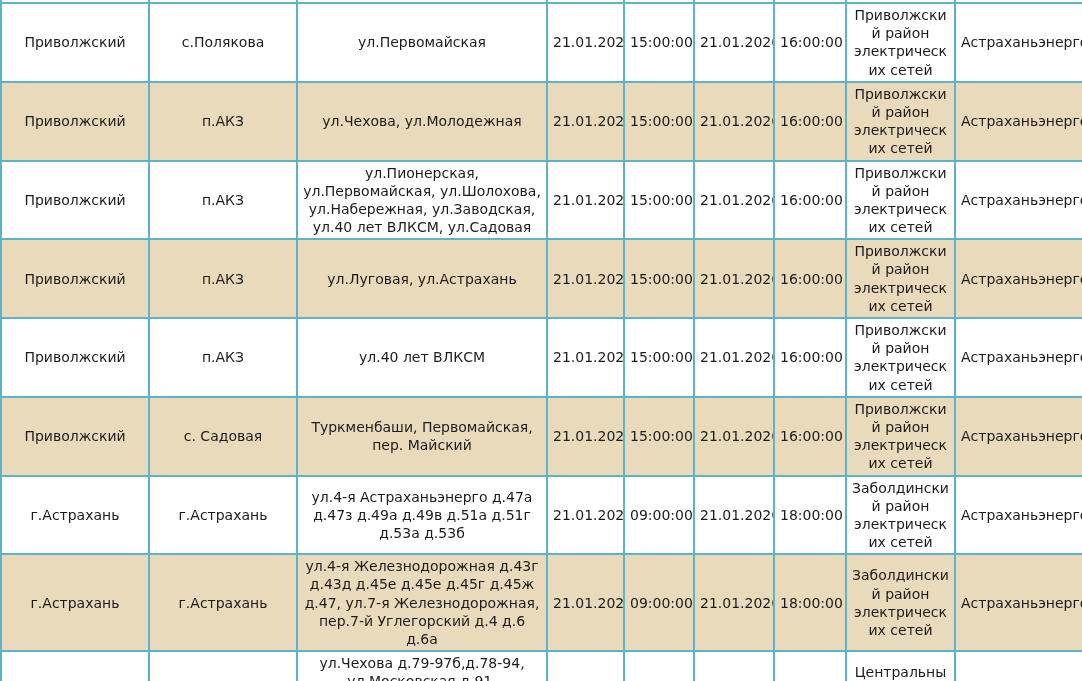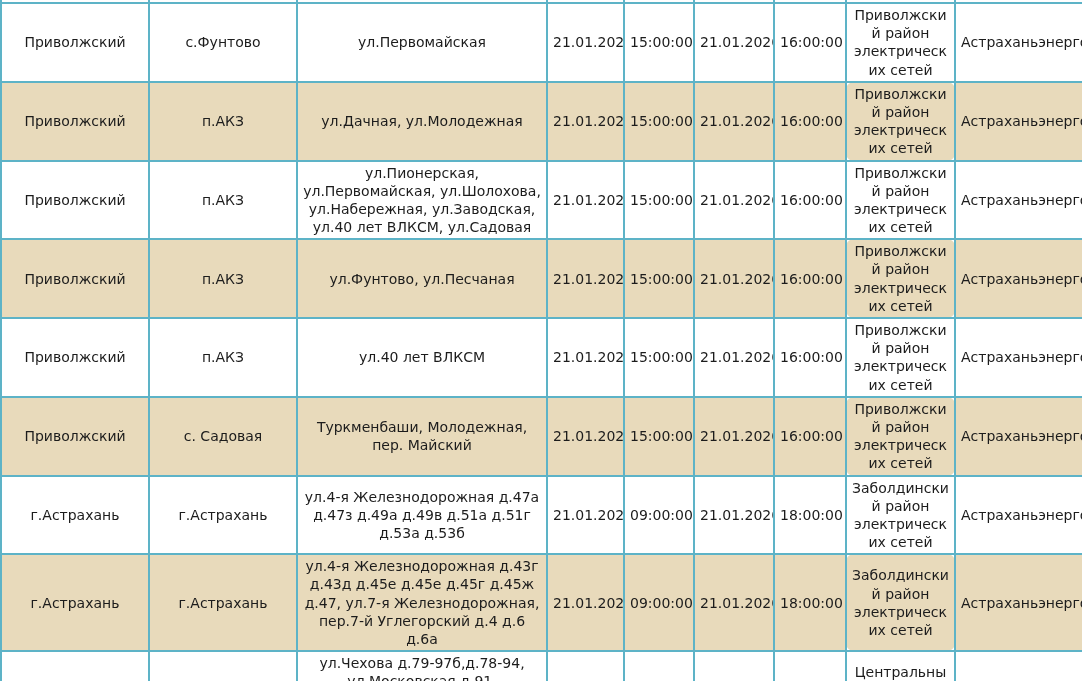--- a/index.html
+++ b/index.html
@@ -31,21 +31,20 @@
   tr.plain td { background: #ffffff; }
   td.dt {
     font-size: 13px;
     white-space: nowrap;
     padding: 2px 1px;
   }
   td.org {
     font-size: 13px;
     padding: 2px 2px;
     line-height: 1.25;
-    border-radius: 8px;
   }
   td.company {
     font-size: 13.5px;
     white-space: nowrap;
     padding: 2px 1px;
   }
   td.streets {
     padding: 2px 4px;
   }
   tr.partial-top td {
@@ -78,34 +77,34 @@
         <td></td>
         <td></td>
         <td></td>
         <td></td>
         <td></td>
         <td></td>
     </tr>
 
     <tr class="plain" style="height:74px">
       <td>Приволжский</td>
-      <td>с.Фунтово</td>
+      <td>с.Полякова</td>
       <td class="streets">ул.Первомайская</td>
       <td class="dt">21.01.2026</td>
       <td class="dt">15:00:00</td>
       <td class="dt">21.01.2026</td>
       <td class="dt">16:00:00</td>
       <td class="org">Приволжский район электрических сетей</td>
       <td class="company">Астраханьэнерго</td>
     </tr>
 
     <tr class="alt" style="height:76px">
       <td>Приволжский</td>
       <td>п.АКЗ</td>
-      <td class="streets">ул.Дачная, ул.Молодежная</td>
+      <td class="streets">ул.Чехова, ул.Молодежная</td>
       <td class="dt">21.01.2026</td>
       <td class="dt">15:00:00</td>
       <td class="dt">21.01.2026</td>
       <td class="dt">16:00:00</td>
       <td class="org">Приволжский район электрических сетей</td>
       <td class="company">Астраханьэнерго</td>
     </tr>
 
     <tr class="plain" style="height:75px">
       <td>Приволжский</td>
@@ -115,21 +114,21 @@
       <td class="dt">15:00:00</td>
       <td class="dt">21.01.2026</td>
       <td class="dt">16:00:00</td>
       <td class="org">Приволжский район электрических сетей</td>
       <td class="company">Астраханьэнерго</td>
     </tr>
 
     <tr class="alt" style="height:76px">
       <td>Приволжский</td>
       <td>п.АКЗ</td>
-      <td class="streets">ул.Фунтово, ул.Песчаная</td>
+      <td class="streets">ул.Луговая, ул.Астрахань</td>
       <td class="dt">21.01.2026</td>
       <td class="dt">15:00:00</td>
       <td class="dt">21.01.2026</td>
       <td class="dt">16:00:00</td>
       <td class="org">Приволжский район электрических сетей</td>
       <td class="company">Астраханьэнерго</td>
     </tr>
 
     <tr class="plain" style="height:75px">
       <td>Приволжский</td>
@@ -139,33 +138,33 @@
       <td class="dt">15:00:00</td>
       <td class="dt">21.01.2026</td>
       <td class="dt">16:00:00</td>
       <td class="org">Приволжский район электрических сетей</td>
       <td class="company">Астраханьэнерго</td>
     </tr>
 
     <tr class="alt" style="height:76px">
       <td>Приволжский</td>
       <td>с. Садовая</td>
-      <td class="streets">Туркменбаши, Молодежная, пер. Майский</td>
+      <td class="streets">Туркменбаши, Первомайская, пер. Майский</td>
       <td class="dt">21.01.2026</td>
       <td class="dt">15:00:00</td>
       <td class="dt">21.01.2026</td>
       <td class="dt">16:00:00</td>
       <td class="org">Приволжский район электрических сетей</td>
       <td class="company">Астраханьэнерго</td>
     </tr>
 
     <tr class="plain" style="height:73px">
       <td>г.Астрахань</td>
       <td>г.Астрахань</td>
-      <td class="streets">ул.4-я Железнодорожная д.47а д.47з д.49а д.49в д.51а д.51г д.53а д.53б</td>
+      <td class="streets">ул.4-я Астраханьэнерго д.47а д.47з д.49а д.49в д.51а д.51г д.53а д.53б</td>
       <td class="dt">21.01.2026</td>
       <td class="dt">09:00:00</td>
       <td class="dt">21.01.2026</td>
       <td class="dt">18:00:00</td>
       <td class="org">Заболдинский район электрических сетей</td>
       <td class="company">Астраханьэнерго</td>
     </tr>
 
     <tr class="alt" style="height:76px">
       <td>г.Астрахань</td>

